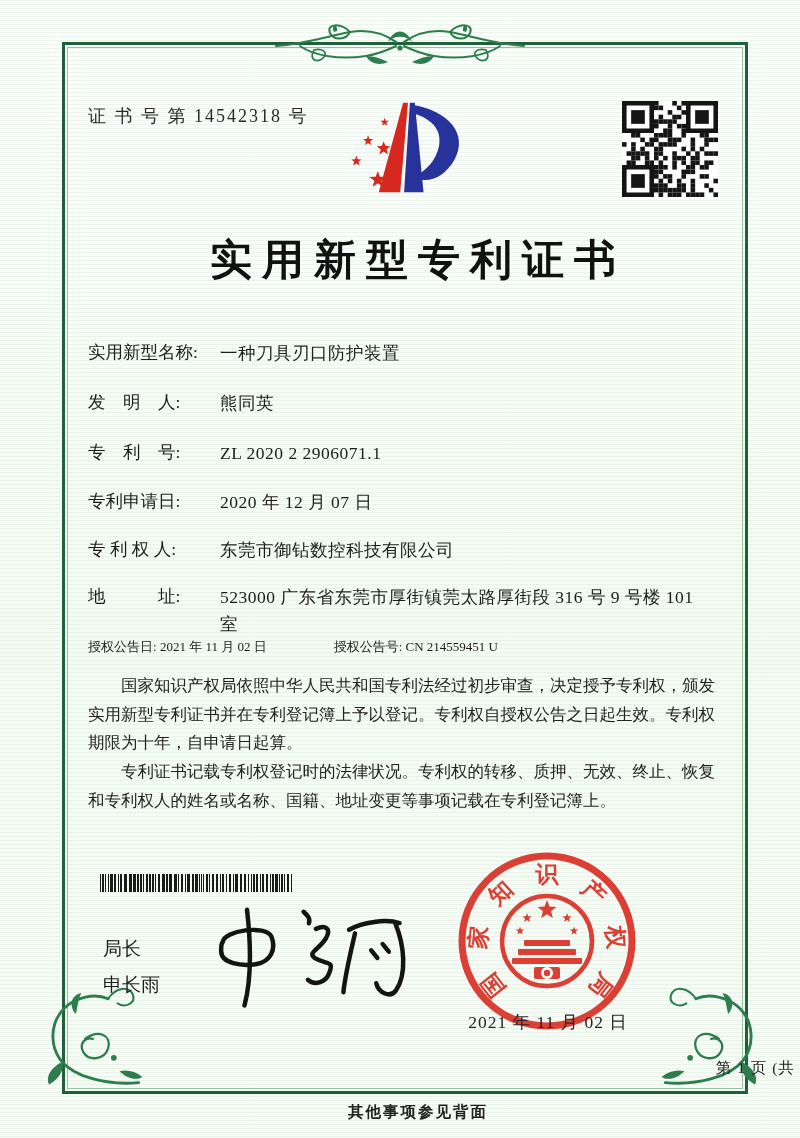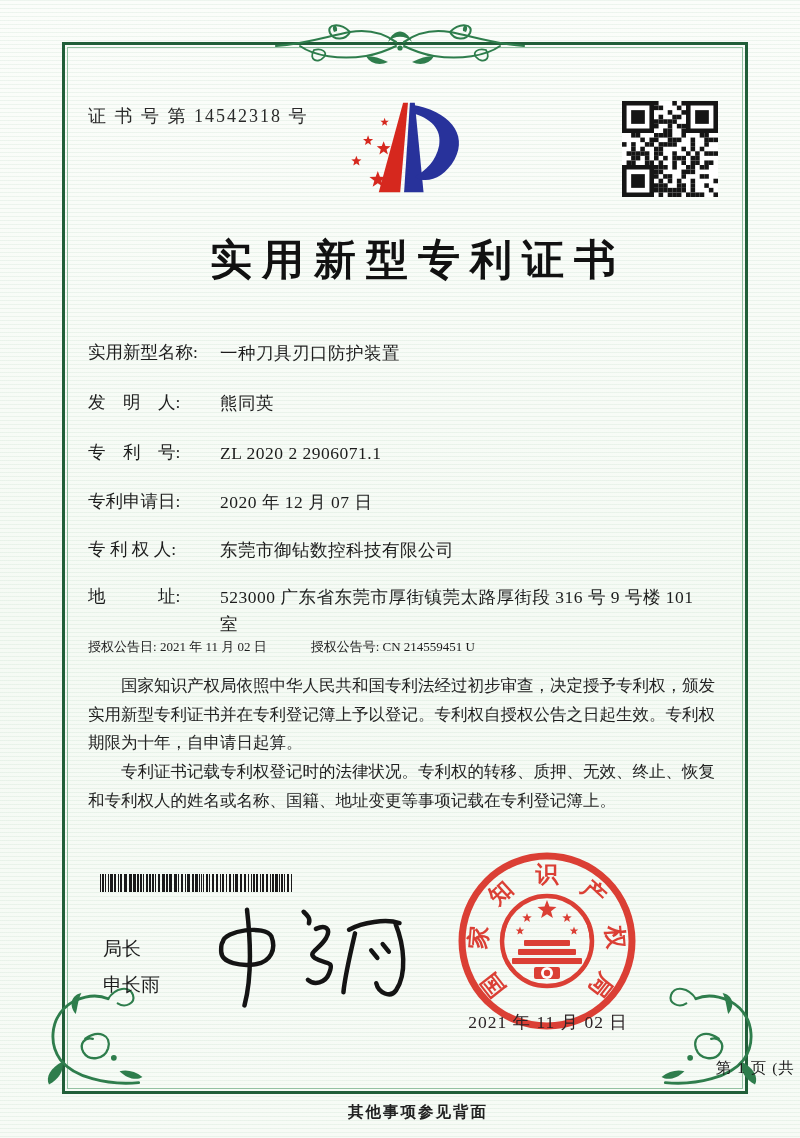--- a/index.html
+++ b/index.html
@@ -26,21 +26,21 @@
   .title{
     position:absolute;left:0;top:232px;width:100%;text-align:center;
     font-size:42px;font-weight:bold;letter-spacing:10px;color:#111;
   }
   
   .field{position:absolute;left:88px;width:630px;font-size:17.5px;display:flex;}
   .field .lbl{flex:0 0 132px;white-space:pre;}
   .field .val{flex:1;letter-spacing:.5px;line-height:1.55;}
   .grant-row{position:absolute;left:88px;top:638px;width:630px;font-size:13px;display:flex;}
   .grant-row .pair{white-space:pre;}
-  .grant-row .pair.second{margin-left:44px;}
+  .grant-row .pair.second{margin-left:67px;}
   
   .body-text{position:absolute;left:88px;top:672px;width:628px;font-size:16.5px;line-height:1.74;color:#222;}
   .body-text p{margin:0;text-indent:2em;}
   
   .barcode{position:absolute;left:100px;top:874px;}
   .sign-title{position:absolute;left:103px;top:936px;font-size:19px;}
   .sign-name{position:absolute;left:103px;top:972px;font-size:19px;}
   .signature{position:absolute;left:196px;top:898px;transform:rotate(-2deg);}
   .seal{position:absolute;left:452px;top:846px;opacity:.92;}
   .seal text{fill:#d93025;font-size:23px;font-weight:bold;font-family:"Liberation Serif",serif;}

